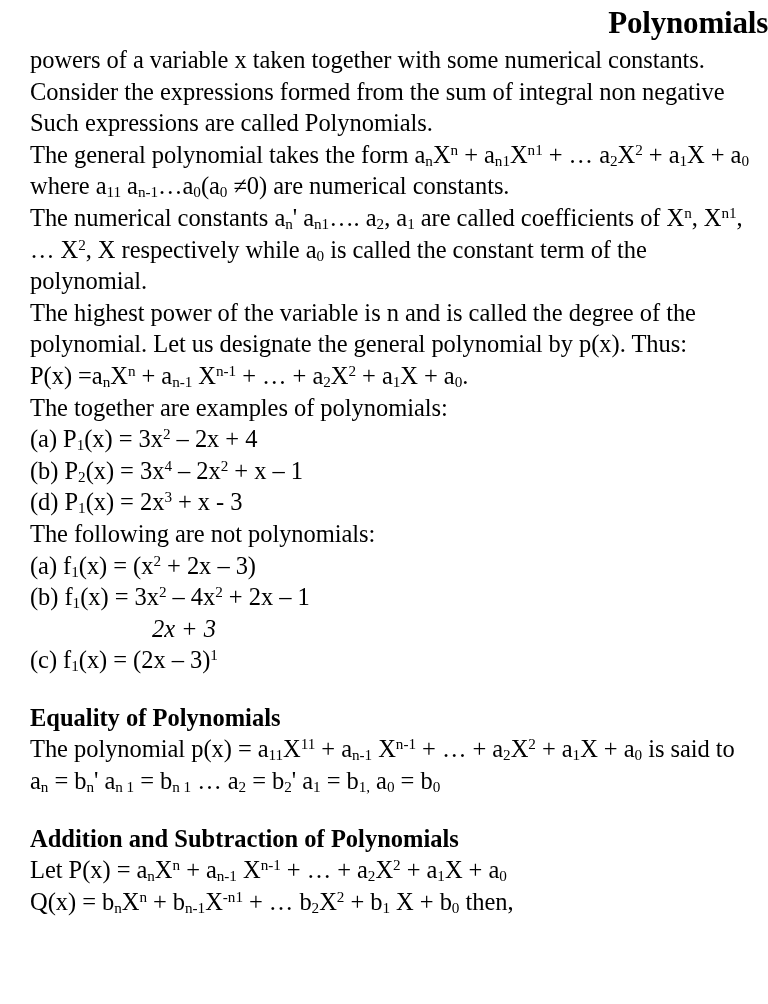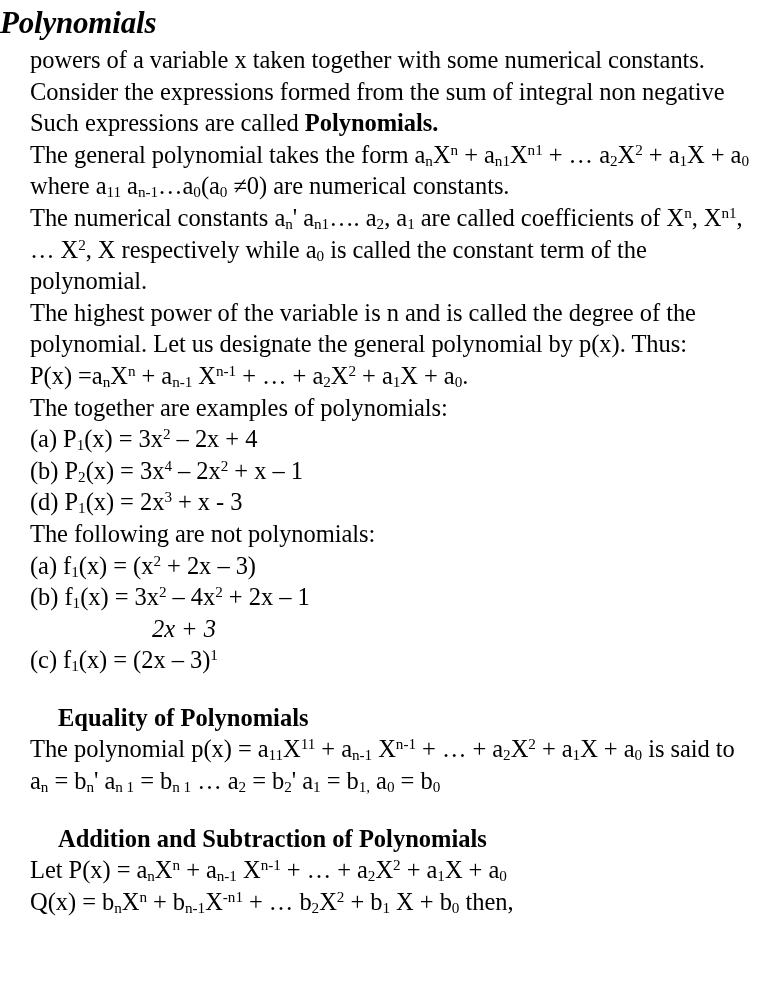--- a/index.html
+++ b/index.html
@@ -18,48 +18,46 @@
   }
   .page {
     position: relative;
     width: 768px;
     height: 1004px;
     background: #ffffff;
     box-sizing: border-box;
     padding: 0;
   }
   .doc-title {
-    text-align: left;
+    text-align: right;
     font-weight: bold;
     font-size: 31px;
     line-height: 38px;
     margin: 4px 0 2px 0;
     letter-spacing: -0.2px;
-    font-style: italic;
   }
   .body-block {
     padding-left: 30px;
     padding-right: 8px;
   }
   .line {
     font-size: 24.5px;
     line-height: 31.6px;
     white-space: nowrap;
     letter-spacing: -0.05px;
   }
   .bold {
-    font-weight: bold;
+    font-weight: normal;
     text-align: center;
   }
   .heading {
     font-size: 24.5px;
     line-height: 31.6px;
     font-weight: bold;
     white-space: nowrap;
-    margin-left: 28px;
   }
   .indent-2x3 {
     padding-left: 122px;
     font-style: italic;
   }
   .gap-md { height: 26px; }
   sub {
     font-size: 0.62em;
     vertical-align: -0.22em;
     line-height: 0;

